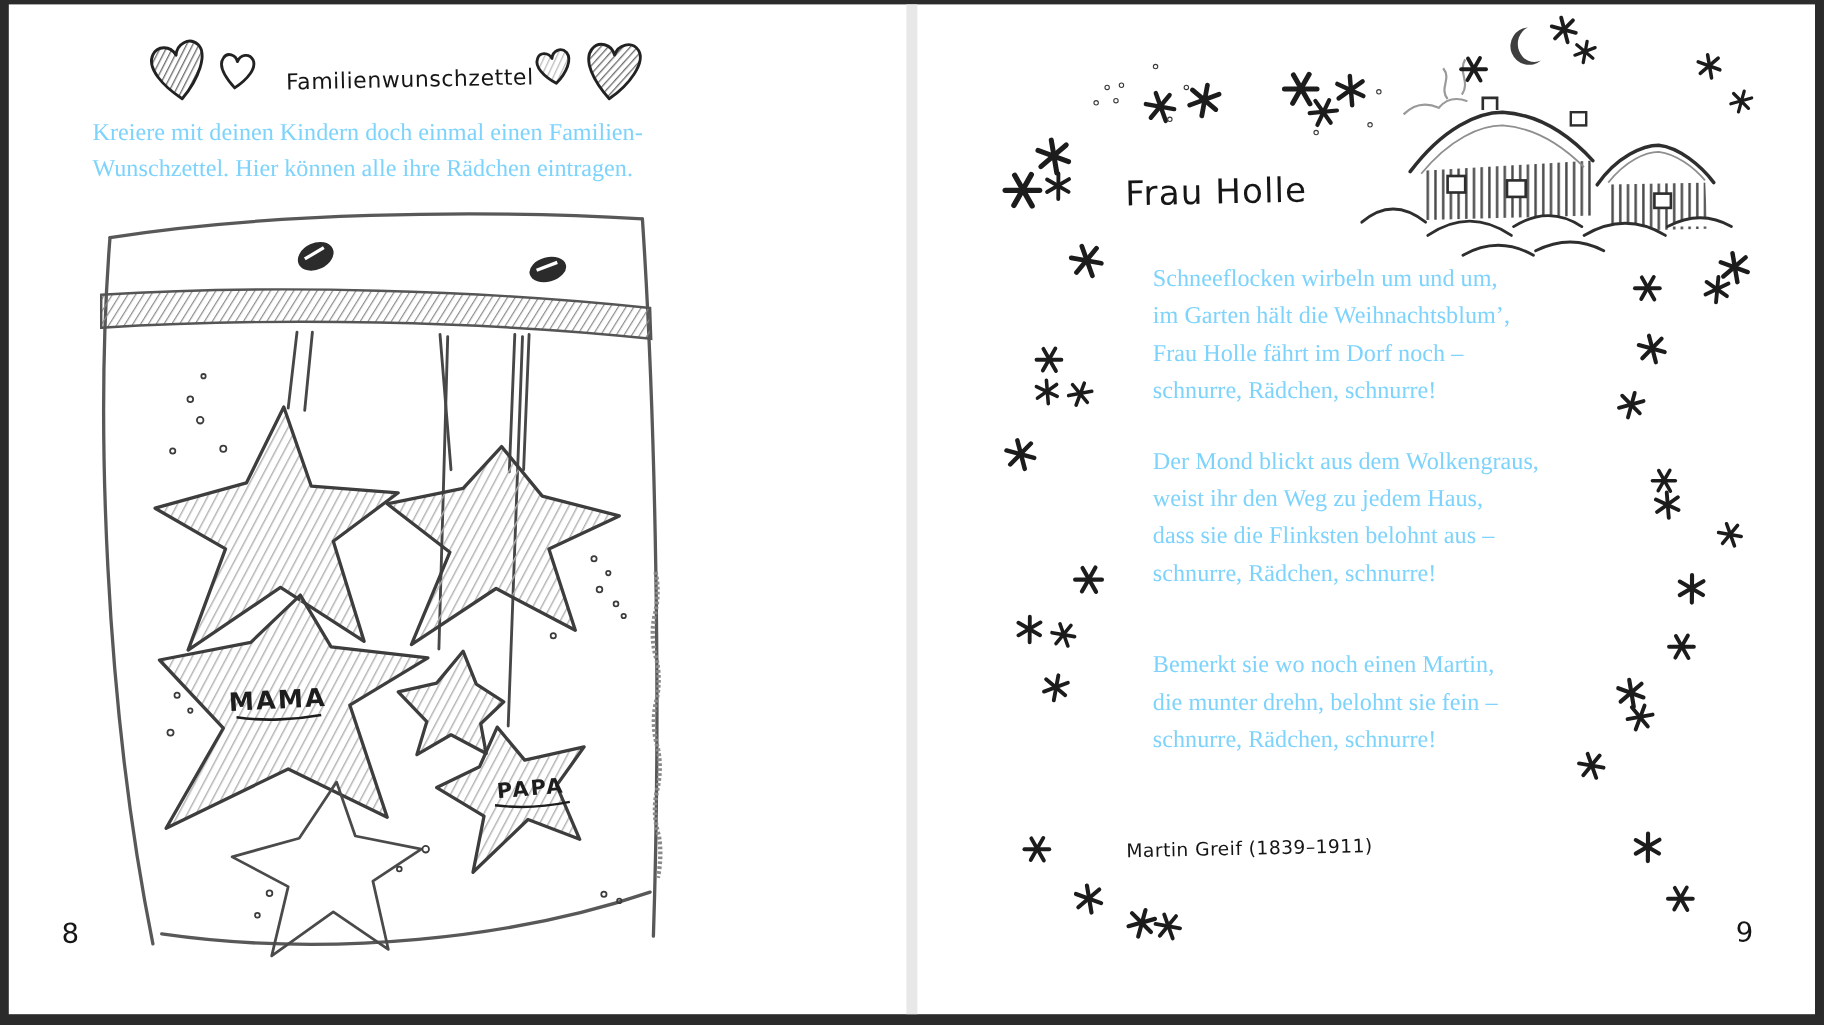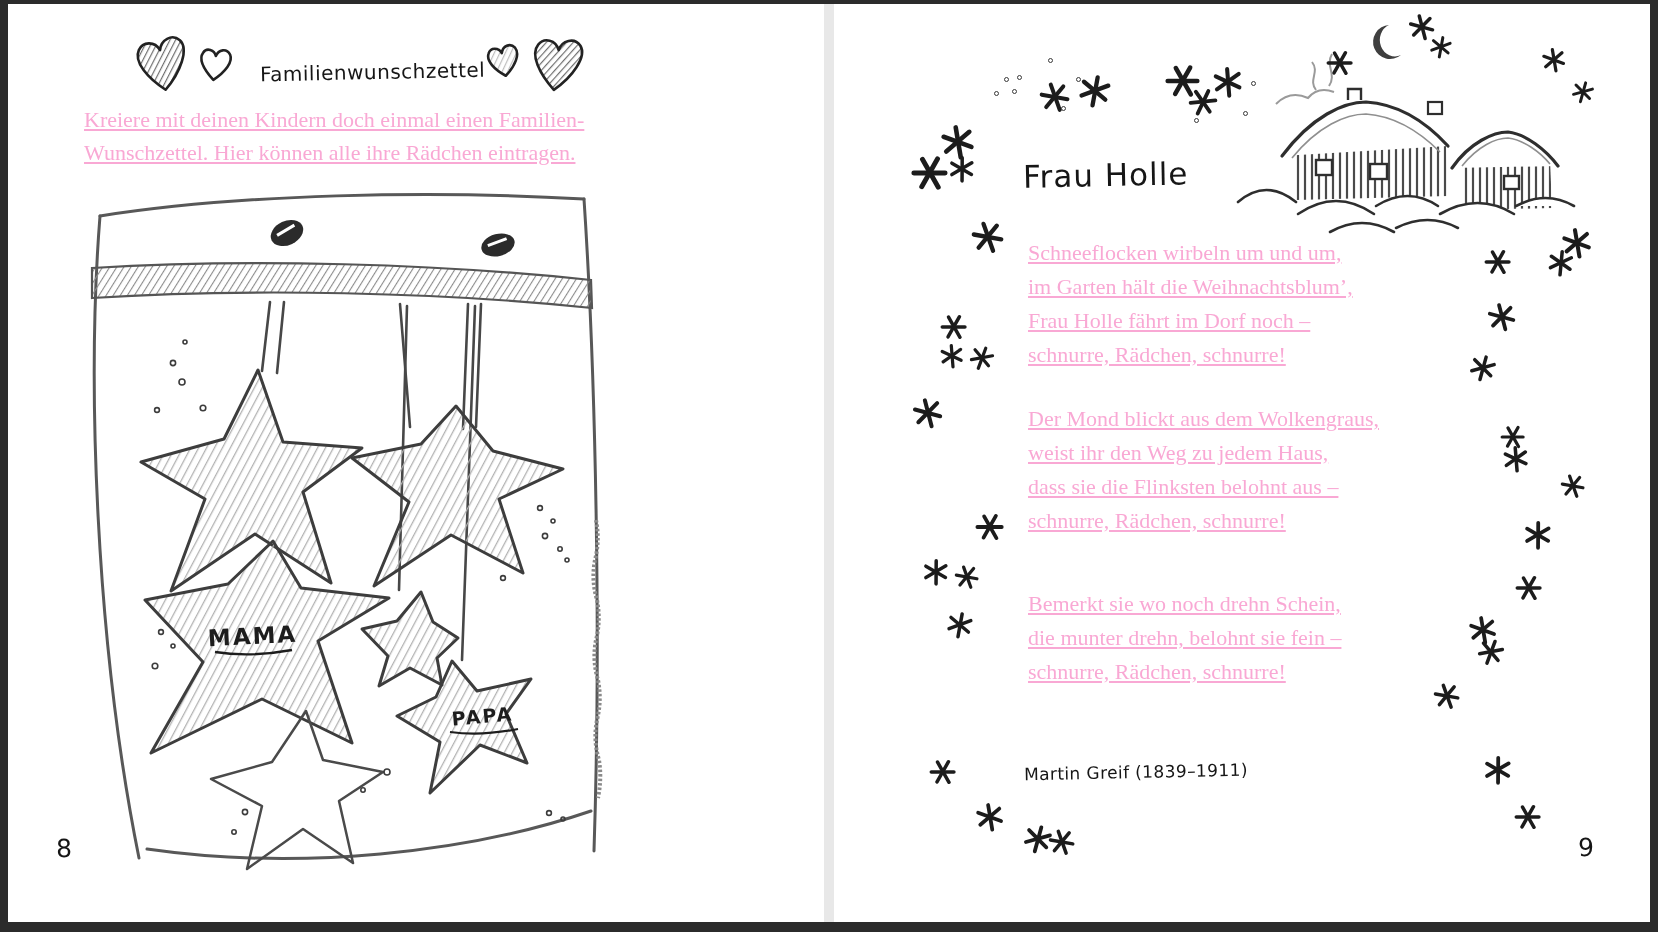--- a/index.html
+++ b/index.html
@@ -1,27 +1,27 @@
 <!DOCTYPE html>
 <html><head>
 <meta charset="utf-8">
 <style>
   html,body{margin:0;padding:0;background:#2b2b2b;}
   .screen{position:relative;width:1658px;height:932px;background:#2b2b2b;overflow:hidden;
           font-family:"Liberation Serif",serif;}
   .paper{position:absolute;left:8px;top:4px;width:1642px;height:918px;background:#ffffff;}
   .gutter{position:absolute;left:824px;top:4px;width:10px;height:918px;background:#e8e8e8;}
   .abs{position:absolute;}
-  .serif{font-family:"Liberation Serif",serif;color:#f9a8d4;text-decoration:underline;}
+  .serif{font-family:"Liberation Serif",serif;color:#7dd3fc;}
   .hand{font-family:"DejaVu Sans",sans-serif;color:#161616;transform:rotate(-1.2deg);}
   .title-left{left:260px;top:60px;font-size:20px;letter-spacing:.5px;}
   .intro{left:84px;top:103px;font-size:22px;line-height:33px;}
   .title-right{left:1023px;top:157px;font-size:31px;letter-spacing:1px;}
   .poem{left:1028px;font-size:22px;line-height:34px;}
-  .poem div{white-space:nowrap;}
+  .poem div{white-space:nowrap;margin-left:20px;}
   .attribution{left:1024px;top:762px;font-size:17px;letter-spacing:.4px;}
   .pagenum{font-size:25px;}
   .pagenum.pl{left:56px;top:834px;}
   .pagenum.pr{left:1578px;top:833px;}
   svg.decorsvg{position:absolute;overflow:visible;}
   .scatter-star{position:absolute;overflow:visible;}
   .scatter-star line{stroke:#1c1c1c;stroke-width:2.7;stroke-linecap:round;}
   .dot{position:absolute;width:5px;height:5px;border:1.4px solid #3a3a3a;border-radius:50%;
        background:transparent;box-sizing:border-box;}
 </style>
@@ -190,21 +190,21 @@
   </div>
 
   <div class="abs serif poem" style="top:402px">
     <div>Der Mond blickt aus dem Wolkengraus,</div>
     <div>weist ihr den Weg zu jedem Haus,</div>
     <div>dass sie die Flinksten belohnt aus –</div>
     <div>schnurre, Rädchen, schnurre!</div>
   </div>
 
   <div class="abs serif poem" style="top:587px">
-    <div>Bemerkt sie wo noch drehn Schein,</div>
+    <div>Bemerkt sie wo noch einen Martin,</div>
     <div>die munter drehn, belohnt sie fein –</div>
     <div>schnurre, Rädchen, schnurre!</div>
   </div>
 
   <div class="abs hand attribution">Martin Greif (1839–1911)</div>
 
   <div class="abs hand pagenum pr">9</div>
 
   <div id="decor-layer">
       <svg class="scatter-star" style="left:1040px;top:82px;width:30px;height:30px" viewBox="-10 -10 20 20">

